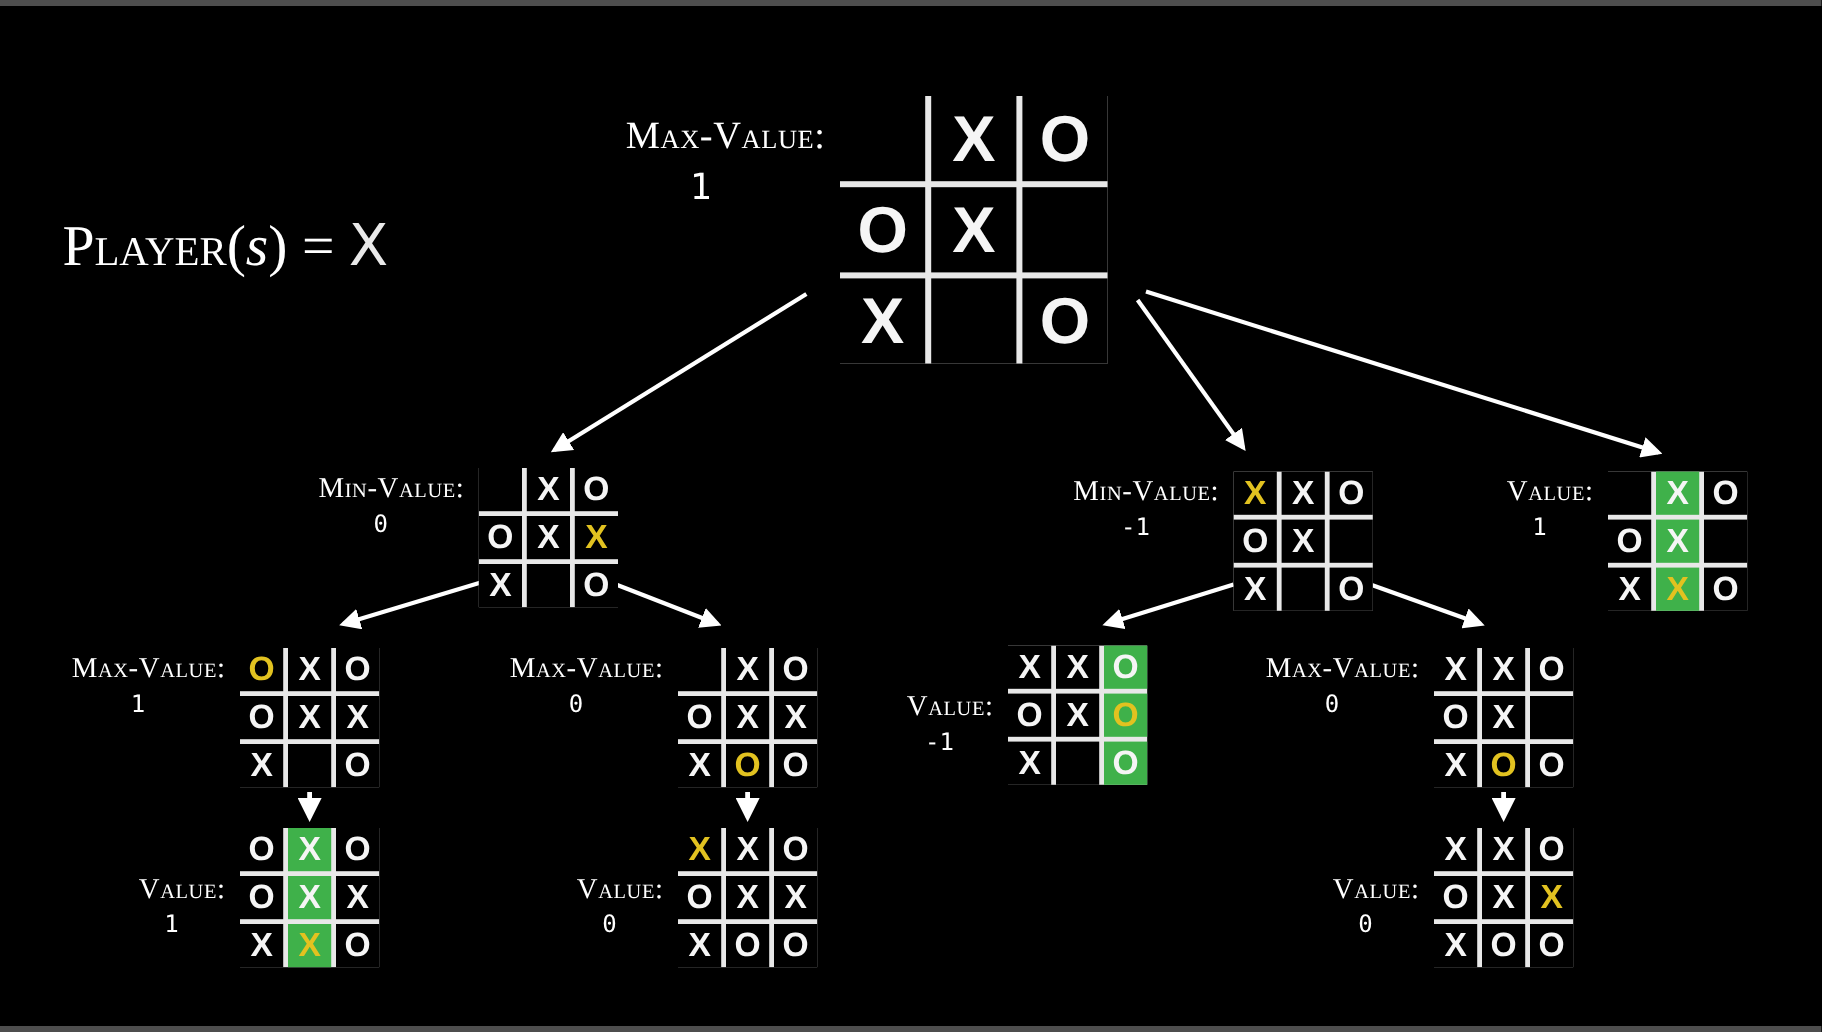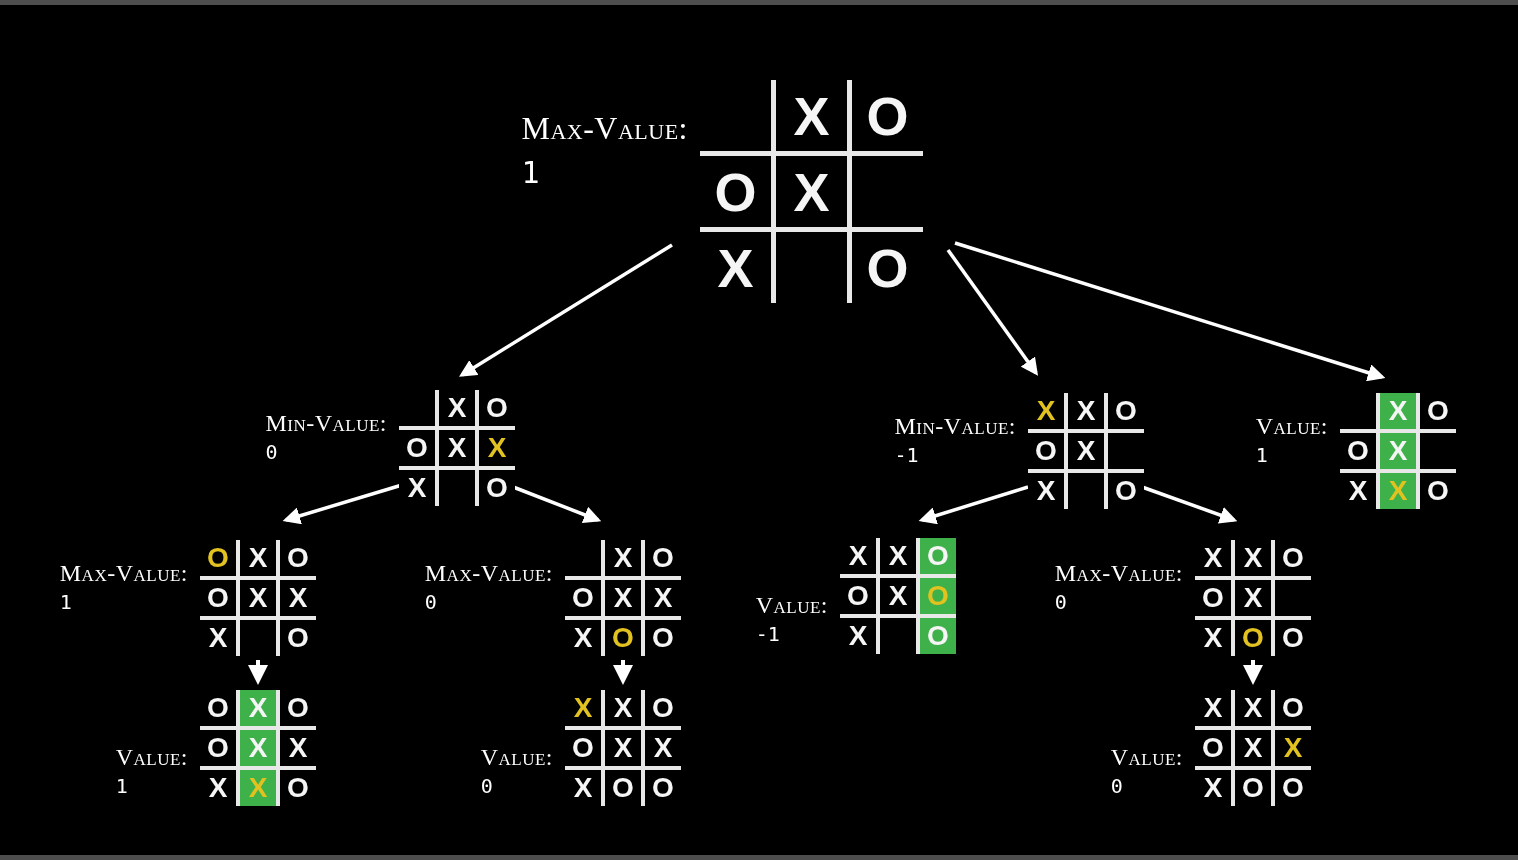--- a/index.html
+++ b/index.html
@@ -23,21 +23,21 @@
   .player-eq .ital { font-style:italic; }
   .player-eq .xg {
     font-family:"DejaVu Sans", sans-serif;
     color:#e9e9e9; font-weight:400;
   }
 
   
   .node { position:absolute; }
   .node-label {
     position:absolute; right:calc(100% + 12px); top:4px;
-    text-align:left; white-space:nowrap; color:#fff;margin-top:16px;
+    text-align:center; white-space:nowrap; color:#fff;
   }
   .label-text { font-variant:small-caps; font-size:24px; letter-spacing:.5px; }
   .label-value {
     font-family:"DejaVu Sans Mono", monospace;
     font-size:20px; margin-top:3px; padding-right:18px;
   }
   .node-root .node-label { top:14px; }
   .node-root .label-text { font-size:32px; }
   .node-root .label-value { font-size:30px; padding-right:42px; margin-top:8px; }
   .label-mid .node-label { top:38px; }
@@ -74,20 +74,23 @@
     <line x1="955" y1="238" x2="1382" y2="372" stroke="#ffffff" stroke-width="3.5" marker-end="url(#ah)"></line>
     <line x1="402" y1="480" x2="286" y2="515" stroke="#ffffff" stroke-width="3.5" marker-end="url(#ah)"></line>
     <line x1="508" y1="480" x2="598" y2="515" stroke="#ffffff" stroke-width="3.5" marker-end="url(#ah)"></line>
     <line x1="1028" y1="482" x2="922" y2="515" stroke="#ffffff" stroke-width="3.5" marker-end="url(#ah)"></line>
     <line x1="1142" y1="482" x2="1234" y2="515" stroke="#ffffff" stroke-width="3.5" marker-end="url(#ah)"></line>
     <line x1="258" y1="655" x2="258" y2="676" stroke="#ffffff" stroke-width="4" marker-end="url(#ah)"></line>
     <line x1="623" y1="655" x2="623" y2="676" stroke="#ffffff" stroke-width="4" marker-end="url(#ah)"></line>
     <line x1="1253" y1="655" x2="1253" y2="676" stroke="#ffffff" stroke-width="4" marker-end="url(#ah)"></line>
   </svg>
 
+  <div class="player-eq">
+    <span class="sc">Player(</span><span class="ital">s</span><span class="sc">) = </span><span class="xg">X</span>
+  </div>
 
   <div class="node node-root" style="left:700px; top:75px;">
     <div class="node-label">
       <div class="label-text">Max-Value:</div>
       <div class="label-value">1</div>
     </div>
     <div class="board board-lg">
         <div class="cell"></div>
         <div class="cell">
           <span class="piece">X</span>

